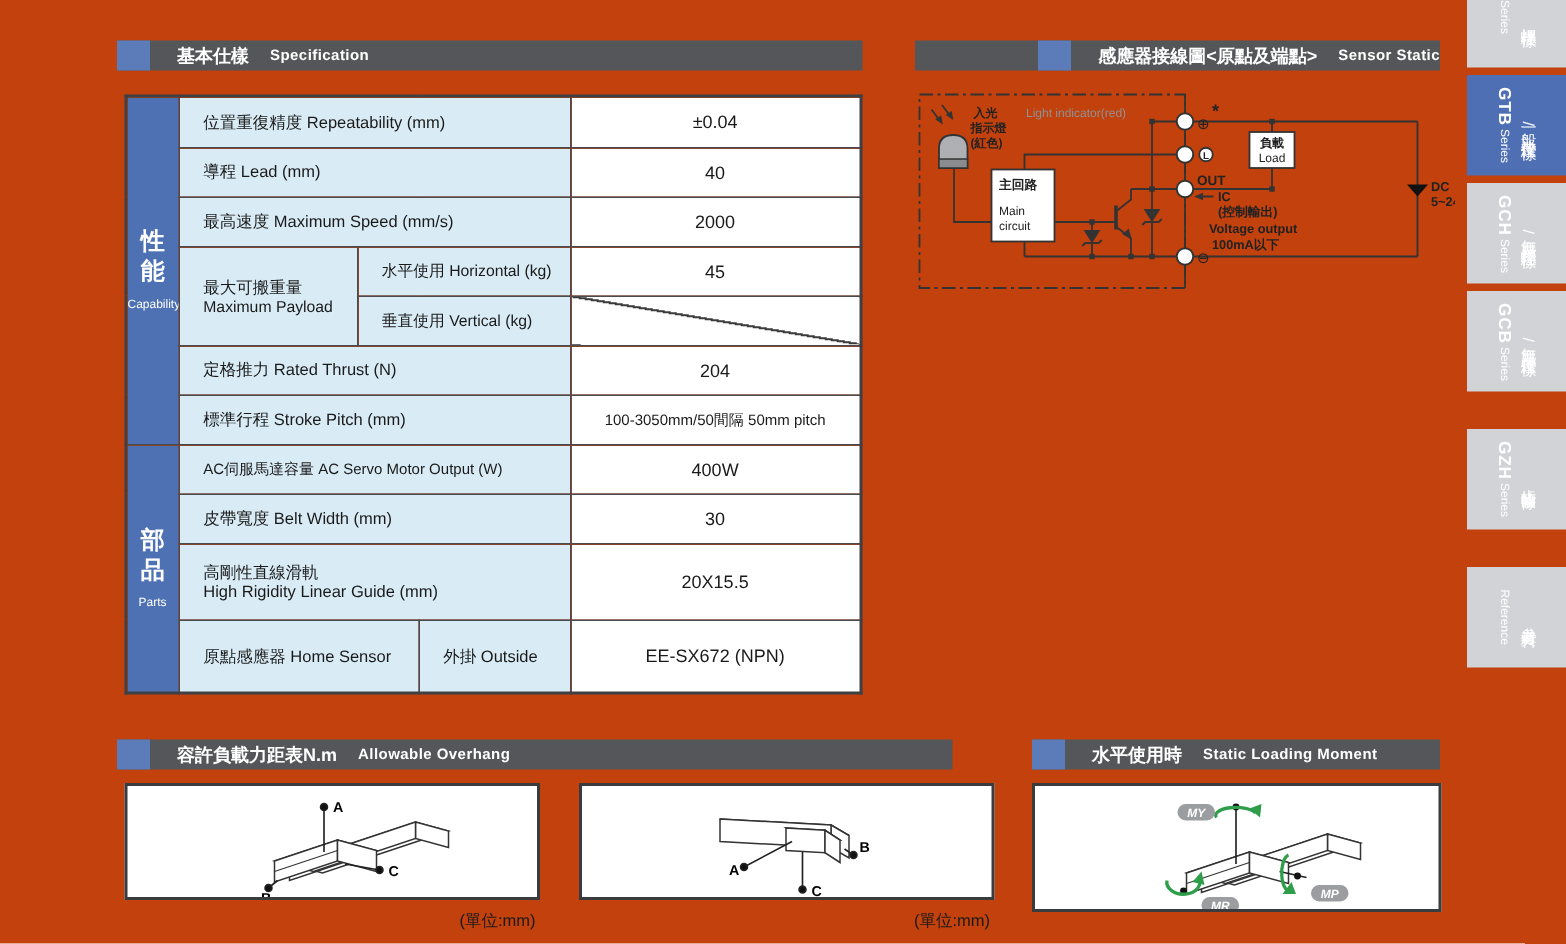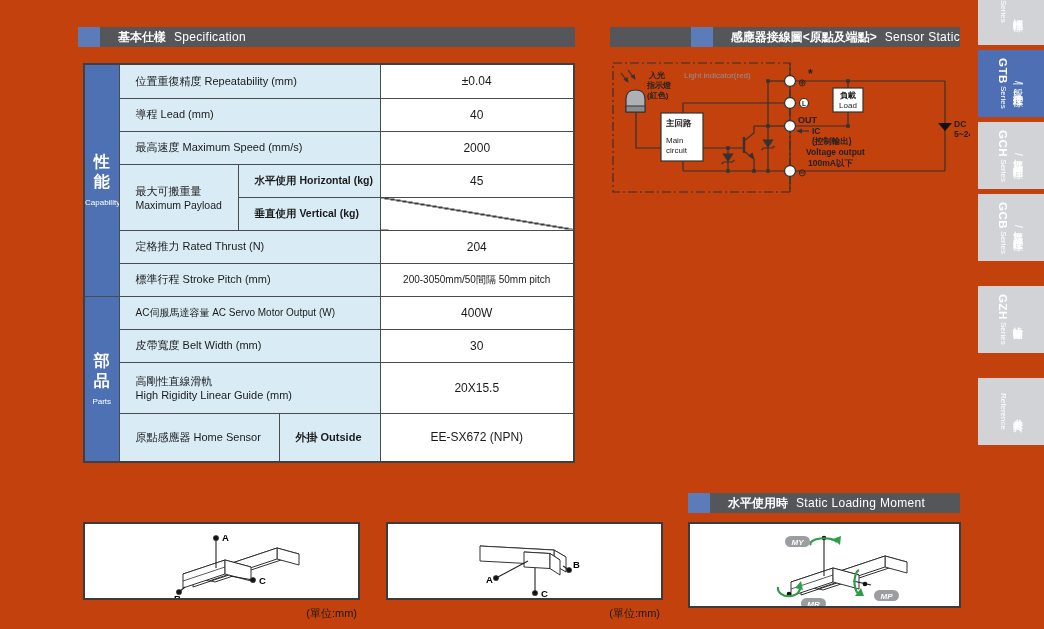--- a/index.html
+++ b/index.html
@@ -4,31 +4,31 @@
 <style>
   * { margin:0; padding:0; box-sizing:border-box; }
   html,body { background:#fff; }
   body { font-family:"Liberation Sans", sans-serif; color:#1a1a1a; }
   .page { position:relative; width:1044px; height:629px; background:#c2410c; overflow:hidden; }
 
   
   .secbar { position:absolute; height:20px; background:#55565a; display:flex; align-items:center; }
   .secbar .sq { width:22px; height:20px; background:#5b7cb8; flex:0 0 22px; }
   .secbar .t-cn { color:#fff; font-weight:bold; font-size:12px; margin-left:18px; white-space:nowrap; }
-  .secbar .t-en { color:#fff; font-weight:normal; font-size:12px; margin-left:8px; white-space:nowrap; letter-spacing:.3px; }
+  .secbar .t-en { color:#fff; font-weight:bold; font-size:10px; margin-left:14px; white-space:nowrap; letter-spacing:.3px; }
 
   
   table.spec { position:absolute; left:83px; top:63px; width:490px; border-collapse:collapse; table-layout:fixed;
                border:2px solid #3f4043; }
   table.spec td { border:1px solid #4a4b4e; overflow:hidden; }
   td.grp { background:#4e71b4; color:#fff; text-align:center; vertical-align:middle; }
   td.grp .gc { font-size:16px; font-weight:bold; line-height:20px; }
   td.grp .ge { font-size:8px; line-height:10px; margin-top:6px; }
   td.lbl, td.sub { background:#d9ecf6; font-size:11px; padding-left:16px; vertical-align:middle; }
-  td.sub { font-size:10.5px;font-weight:bold; }
+  td.sub { font-size:10.5px; }
   td.lbl .l2 { font-size:10.5px; }
   td.lbl.small { font-size:10px; }
   td.val { background:#fff; text-align:center; vertical-align:middle; font-size:12px; }
   td.val.small { font-size:10px; }
   td.val.diag { background-image:linear-gradient(to top right,
                  transparent calc(50% - 0.8px), #3a3a3a calc(50% - 0.8px),
                  #3a3a3a calc(50% + 0.8px), transparent calc(50% + 0.8px)); }
   tr.h34{height:34px} tr.h33{height:33px} tr.h51{height:51px} tr.h49{height:49px}
 
   
@@ -56,20 +56,25 @@
     <span class="t-cn">基本仕樣</span>
     <span class="t-en">Specification</span>
   </div>
 
   <div class="secbar" style="left:610px; top:27px; width:350px;justify-content:flex-end;">
     <div class="sq"></div>
     <span class="t-cn">感應器接線圖&lt;原點及端點&gt;</span>
     <span class="t-en">Sensor Static</span>
   </div>
 
+  <div class="secbar" style="left:78px; top:493px; width:557px;">
+    <div class="sq"></div>
+    <span class="t-cn">容許負載力距表N.m</span>
+    <span class="t-en">Allowable Overhang</span>
+  </div>
 
   <div class="secbar" style="left:688px; top:493px; width:272px;">
     <div class="sq"></div>
     <span class="t-cn">水平使用時</span>
     <span class="t-en">Static Loading Moment</span>
   </div>
 
   <table class="spec">
     <colgroup>
         <col style="width:35px">
@@ -107,21 +112,21 @@
     <tr class="h33">
       <td class="sub" colspan="2">垂直使用 Vertical (kg)</td>
       <td class="val diag"></td>
     </tr>
     <tr class="h33">
       <td class="lbl" colspan="3">定格推力 Rated Thrust (N)</td>
       <td class="val">204</td>
     </tr>
     <tr class="h33">
       <td class="lbl" colspan="3">標準行程 Stroke Pitch (mm)</td>
-      <td class="val small">200-3050mm/50間隔  50mm pitch</td>
+      <td class="val small">100-3050mm/50間隔  50mm pitch</td>
     </tr>
     <tr class="h33">
       <td class="grp" rowspan="4">
         <div class="gc">部</div>
         <div class="gc">品</div>
         <div class="ge">Parts</div>
       </td>
       <td class="lbl small" colspan="3">AC伺服馬達容量 AC Servo Motor Output (W)</td>
       <td class="val">400W</td>
     </tr>

